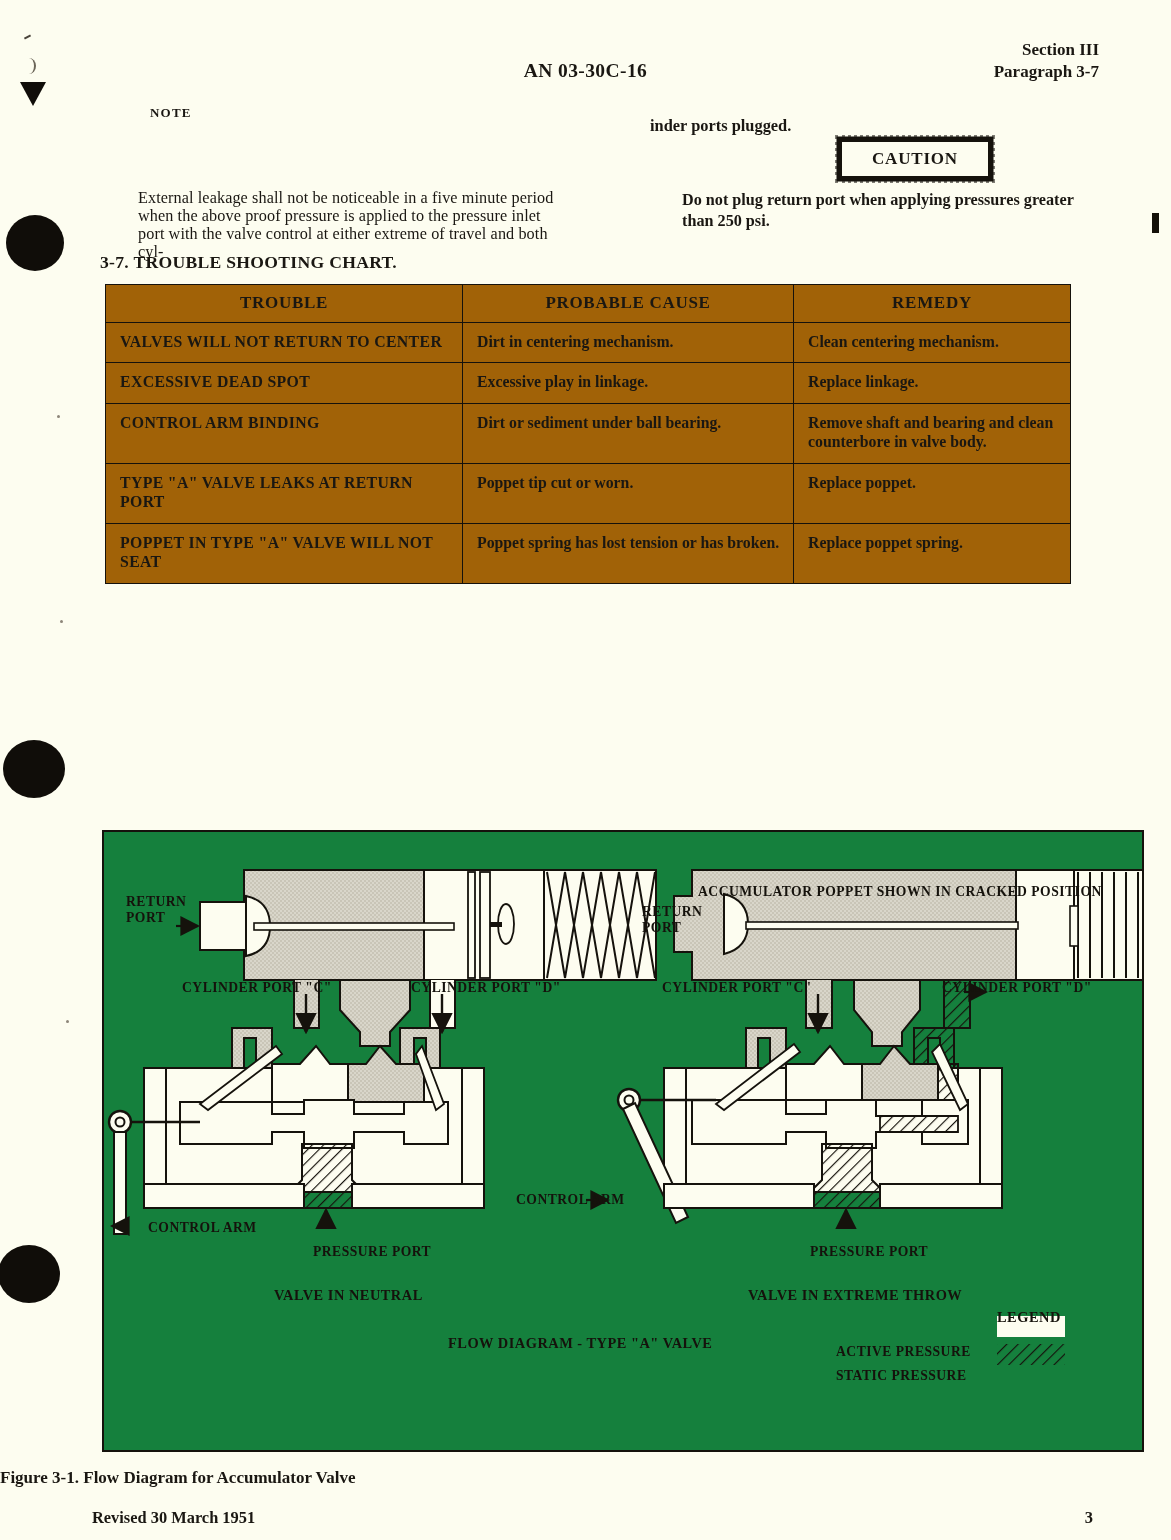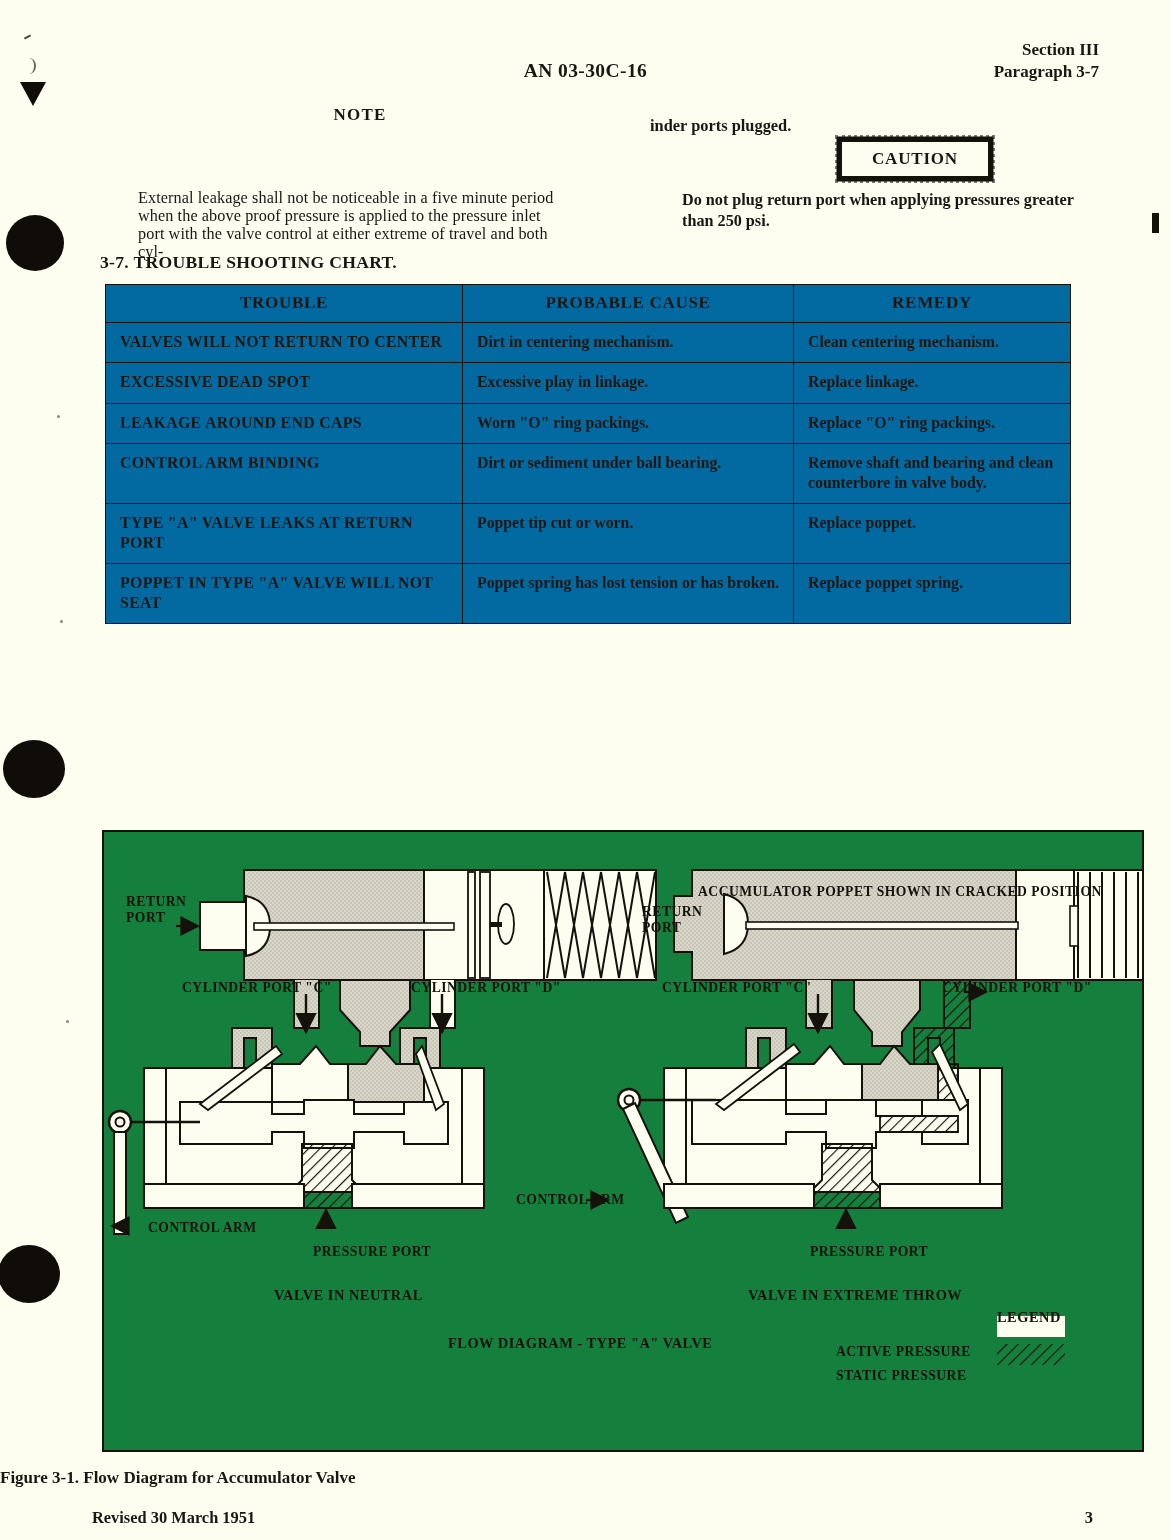--- a/index.html
+++ b/index.html
@@ -32,42 +32,42 @@
   #dot-b{position:absolute;left:60px;top:620px;width:3px;height:3px;background:#8d8679;border-radius:50%;}
   #dot-c{position:absolute;left:66px;top:1020px;width:3px;height:3px;background:#8d8679;border-radius:50%;}
 
   
   #doc-number{position:absolute;left:0;top:44px;width:1171px;text-align:center;
     font-weight:bold;font-size:19.5px;letter-spacing:.4px;margin-top:16px;}
   #section-label{position:absolute;right:72px;top:40px;font-weight:bold;font-size:17px;text-align:right;}
   #paragraph-label{position:absolute;right:72px;top:62px;font-weight:bold;font-size:17px;text-align:right;}
 
   
-  #note-heading{position:absolute;left:150px;top:105px;width:420px;text-align:center;
-     font-weight:bold;font-size:17px;letter-spacing:1.2px;}
+  #note-heading{position:absolute;left:150px;top:105px;width:420px;text-align:left;
+     font-weight:bold;font-size:13px;letter-spacing:1.2px;}
   #note-body{position:absolute;left:138px;top:146px;width:432px;
      font-weight:normal;font-size:16.2px;line-height:18px;letter-spacing:.1px;margin-top:43px;}
 
   
   #cyl-continued{position:absolute;left:650px;top:105px;font-weight:bold;font-size:16.4px;margin-top:11px;}
   #caution-box{position:absolute;left:838px;top:138px;width:146px;height:34px;
      border:4px solid #15120c;background:#fdfdf0;display:flex;align-items:center;justify-content:center;
      box-shadow:0 0 0 1.5px #15120c;}
   #caution-box::before{content:"";position:absolute;left:-7px;top:-7px;right:-7px;bottom:-7px;
      border:3px dotted #15120c;opacity:.55;pointer-events:none;}
   #caution-label{font-weight:bold;font-size:17px;letter-spacing:.8px;}
   #caution-body{position:absolute;left:682px;top:190px;width:420px;
      font-weight:bold;font-size:16.2px;line-height:20.6px;}
 
   
   #section-title{position:absolute;left:100px;top:252px;font-weight:bold;font-size:17.6px;letter-spacing:.3px;}
 
   
   #trouble-table{position:absolute;left:105px;top:284px;width:965px;
-     border-collapse:collapse;table-layout:fixed;background:#0369a1;}
+     border-collapse:collapse;table-layout:fixed;background:#a16207;}
   #trouble-table td,#trouble-table th{
      border:1.6px solid #15120c;vertical-align:top;
      padding:9px 12px 11px 14px;font-size:15.8px;font-weight:bold;line-height:19.5px;}
   #trouble-table thead th{text-align:center;padding:8px 4px 9px;font-size:17px;letter-spacing:.7px;}
   #trouble-table col.c1{width:357px;}
   #trouble-table col.c2{width:331px;}
   #trouble-table col.c3{width:277px;}
   td.cause,td.remedy{font-weight:bold;font-size:15.6px;letter-spacing:0;}
   td.trouble{letter-spacing:.35px;}
   #trouble-table tbody tr td{height:auto;}
@@ -133,25 +133,20 @@
     <tbody>
       <tr>
         <td class="trouble">VALVES WILL NOT RETURN TO CENTER</td>
         <td class="cause">Dirt in centering mechanism.</td>
         <td class="remedy">Clean centering mechanism.</td>
       </tr>
       <tr>
         <td class="trouble">EXCESSIVE DEAD SPOT</td>
         <td class="cause">Excessive play in linkage.</td>
         <td class="remedy">Replace linkage.</td>
-      </tr>
-      <tr>
-        <td class="trouble">LEAKAGE AROUND END CAPS</td>
-        <td class="cause">Worn "O" ring packings.</td>
-        <td class="remedy">Replace "O" ring packings.</td>
       </tr>
       <tr>
         <td class="trouble">CONTROL ARM BINDING</td>
         <td class="cause">Dirt or sediment under ball bearing.</td>
         <td class="remedy">Remove shaft and bearing and clean counterbore in valve body.</td>
       </tr>
       <tr>
         <td class="trouble">TYPE "A" VALVE LEAKS AT RETURN PORT</td>
         <td class="cause">Poppet tip cut or worn.</td>
         <td class="remedy">Replace poppet.</td>

